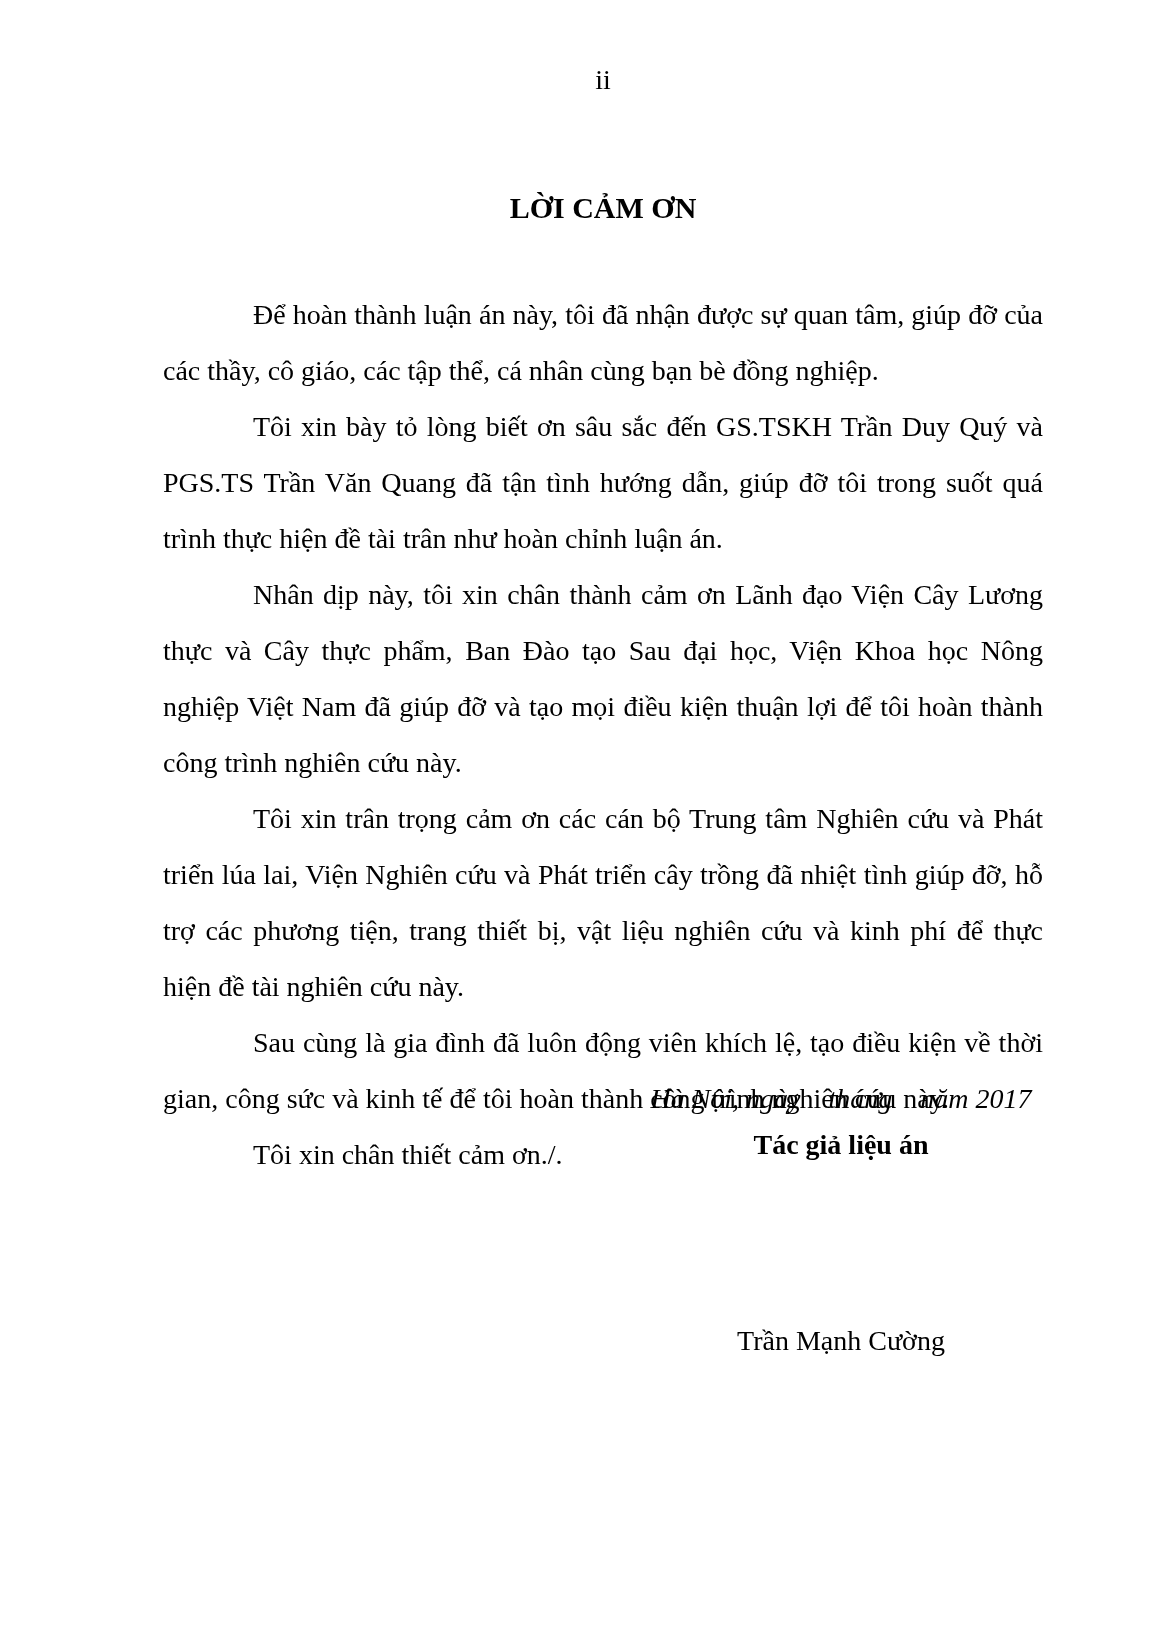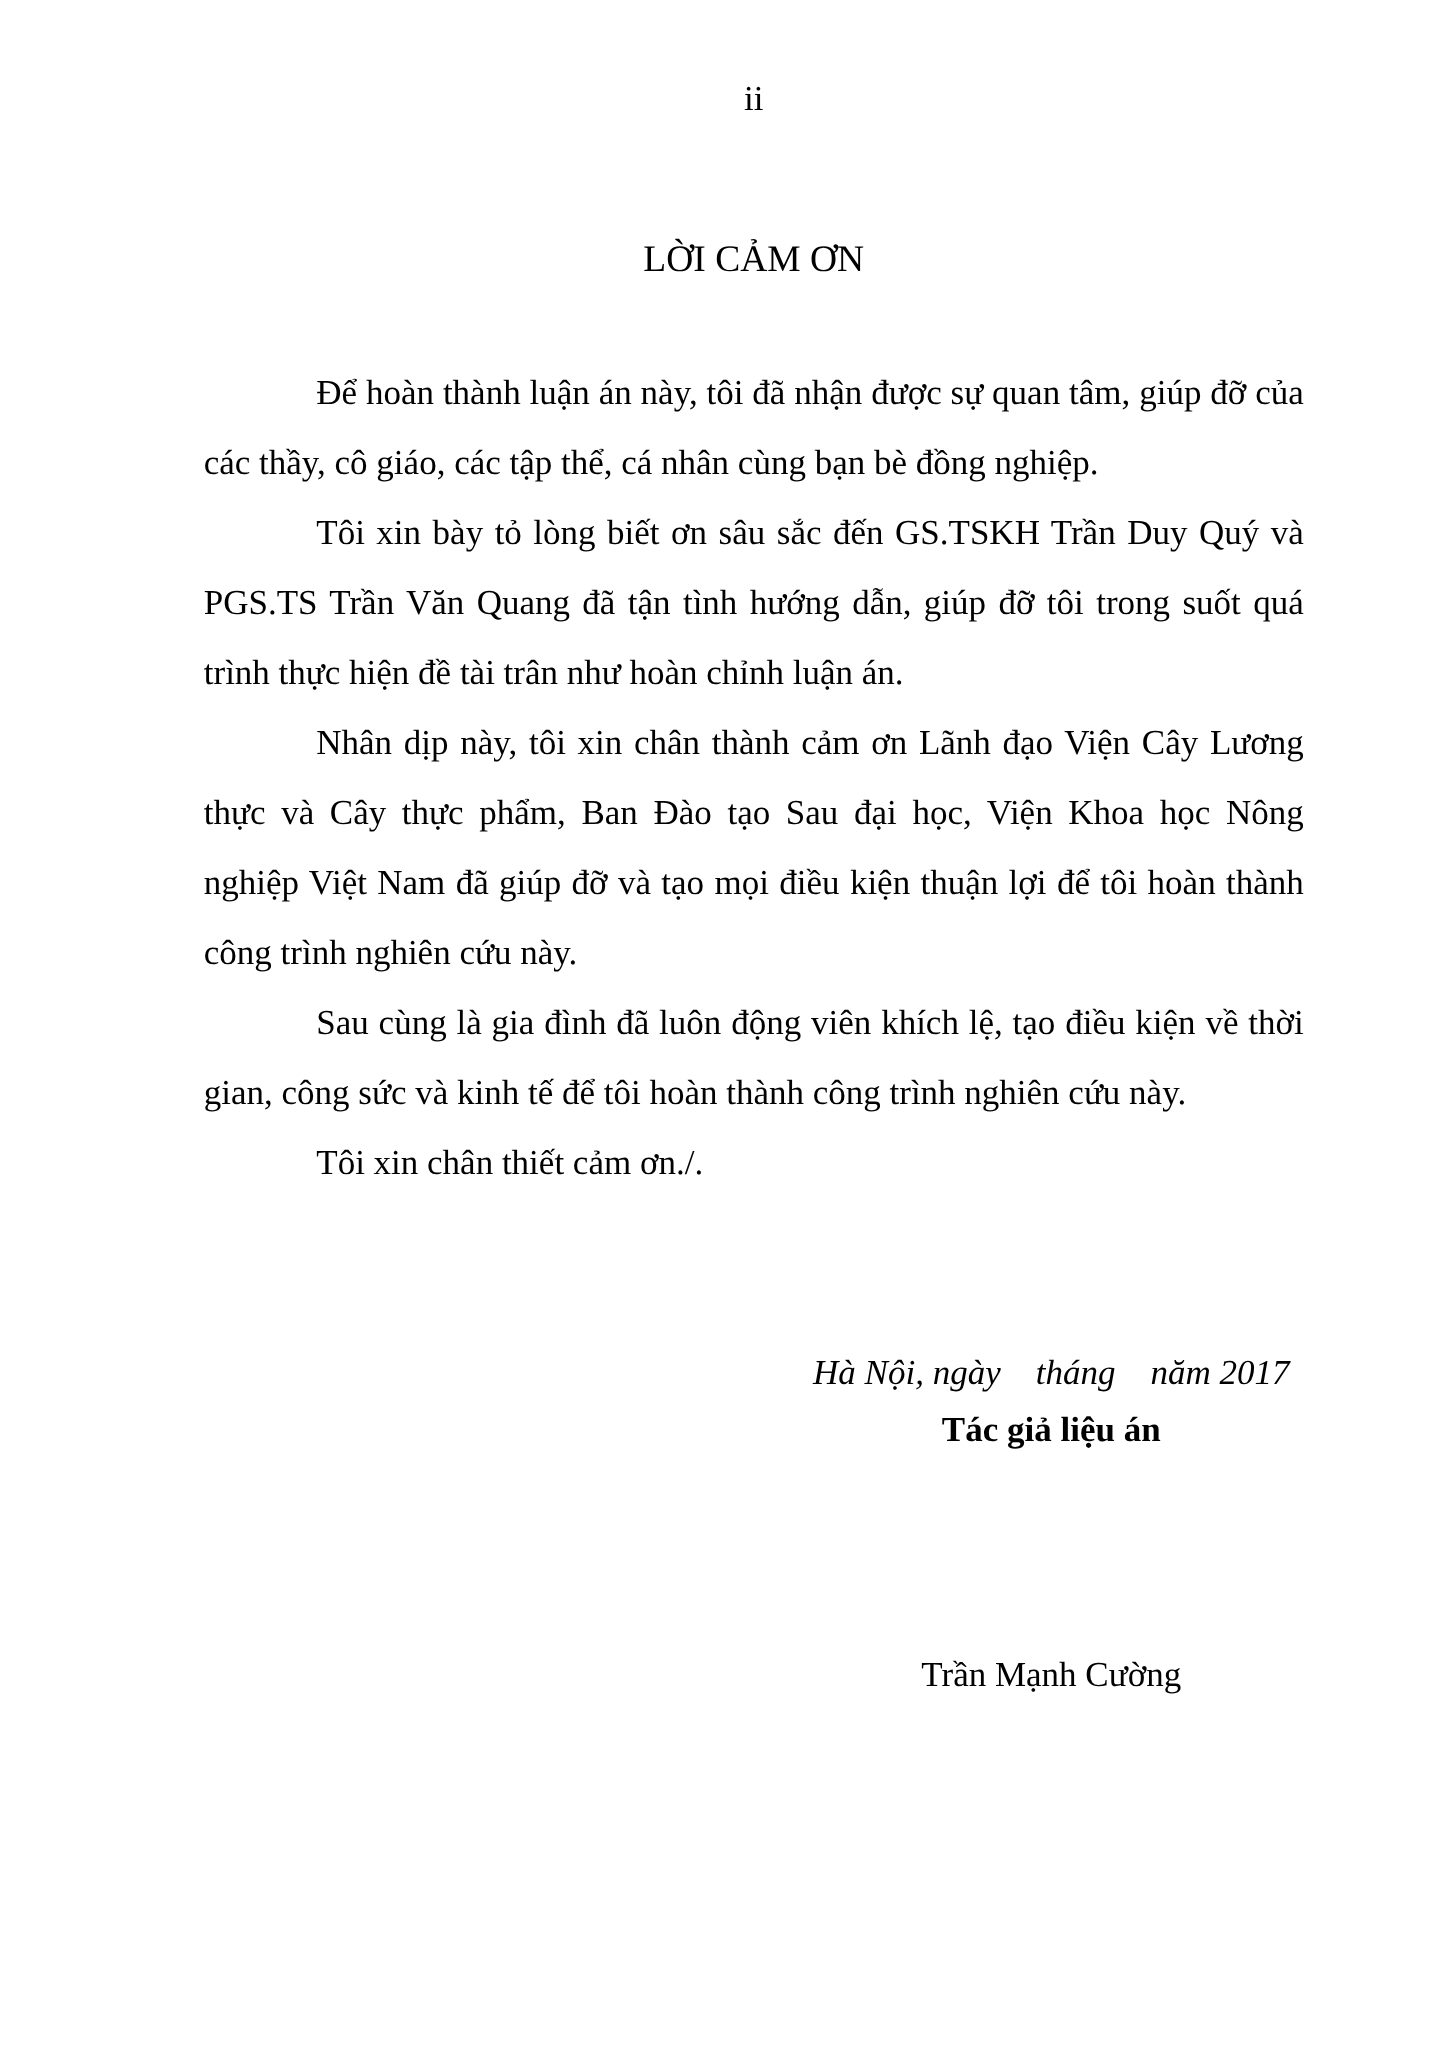--- a/index.html
+++ b/index.html
@@ -24,21 +24,21 @@
     text-align: center;
     font-size: 28px;
     line-height: 36px;
   }
   .doc-title {
     position: absolute;
     top: 190px;
     left: 163px;
     width: 880px;
     text-align: center;
-    font-weight: normal;
+    font-weight: bold;
     font-size: 30px;
     line-height: 36px;
   }
   .doc-body {
     position: absolute;
     top: 287px;
     left: 163px;
     width: 880px;
     font-size: 28px;
     line-height: 56px;
@@ -74,20 +74,21 @@
 <div class="page">
 
   <div class="page-number">ii</div>
 
   <div class="doc-title">LỜI CẢM ƠN</div>
 
   <div class="doc-body">
     <p>Để hoàn thành luận án này, tôi đã nhận được sự quan tâm, giúp đỡ của các thầy, cô giáo, các tập thể, cá nhân cùng bạn bè đồng nghiệp.</p>
     <p>Tôi xin bày tỏ lòng biết ơn sâu sắc đến GS.TSKH Trần Duy Quý và PGS.TS Trần Văn Quang đã tận tình hướng dẫn, giúp đỡ tôi trong suốt quá trình thực hiện đề tài trân như hoàn chỉnh luận án.</p>
     <p>Nhân dịp này, tôi xin chân thành cảm ơn Lãnh đạo Viện Cây Lương thực và Cây thực phẩm, Ban Đào tạo Sau đại học, Viện Khoa học Nông nghiệp Việt Nam đã giúp đỡ và tạo mọi điều kiện thuận lợi để tôi hoàn thành công trình nghiên cứu này.</p>
+    <p>Tôi xin trân trọng cảm ơn các cán bộ Trung tâm Nghiên cứu và Phát triển lúa lai, Viện Nghiên cứu và Phát triển cây trồng đã nhiệt tình giúp đỡ, hỗ trợ các phương tiện, trang thiết bị, vật liệu nghiên cứu và kinh phí để thực hiện đề tài nghiên cứu này.</p>
     <p>Sau cùng là gia đình đã luôn động viên khích lệ, tạo điều kiện về thời gian, công sức và kinh tế để tôi hoàn thành công trình nghiên cứu này.</p>
     <p>Tôi xin chân thiết cảm ơn./.</p>
   </div>
 
   <div class="closing-block">
     <div class="place-date">Hà Nội, ngày    tháng    năm 2017</div>
     <div class="author-role">Tác giả liệu án</div>
     <div class="author-name">Trần Mạnh Cường</div>
   </div>
 

